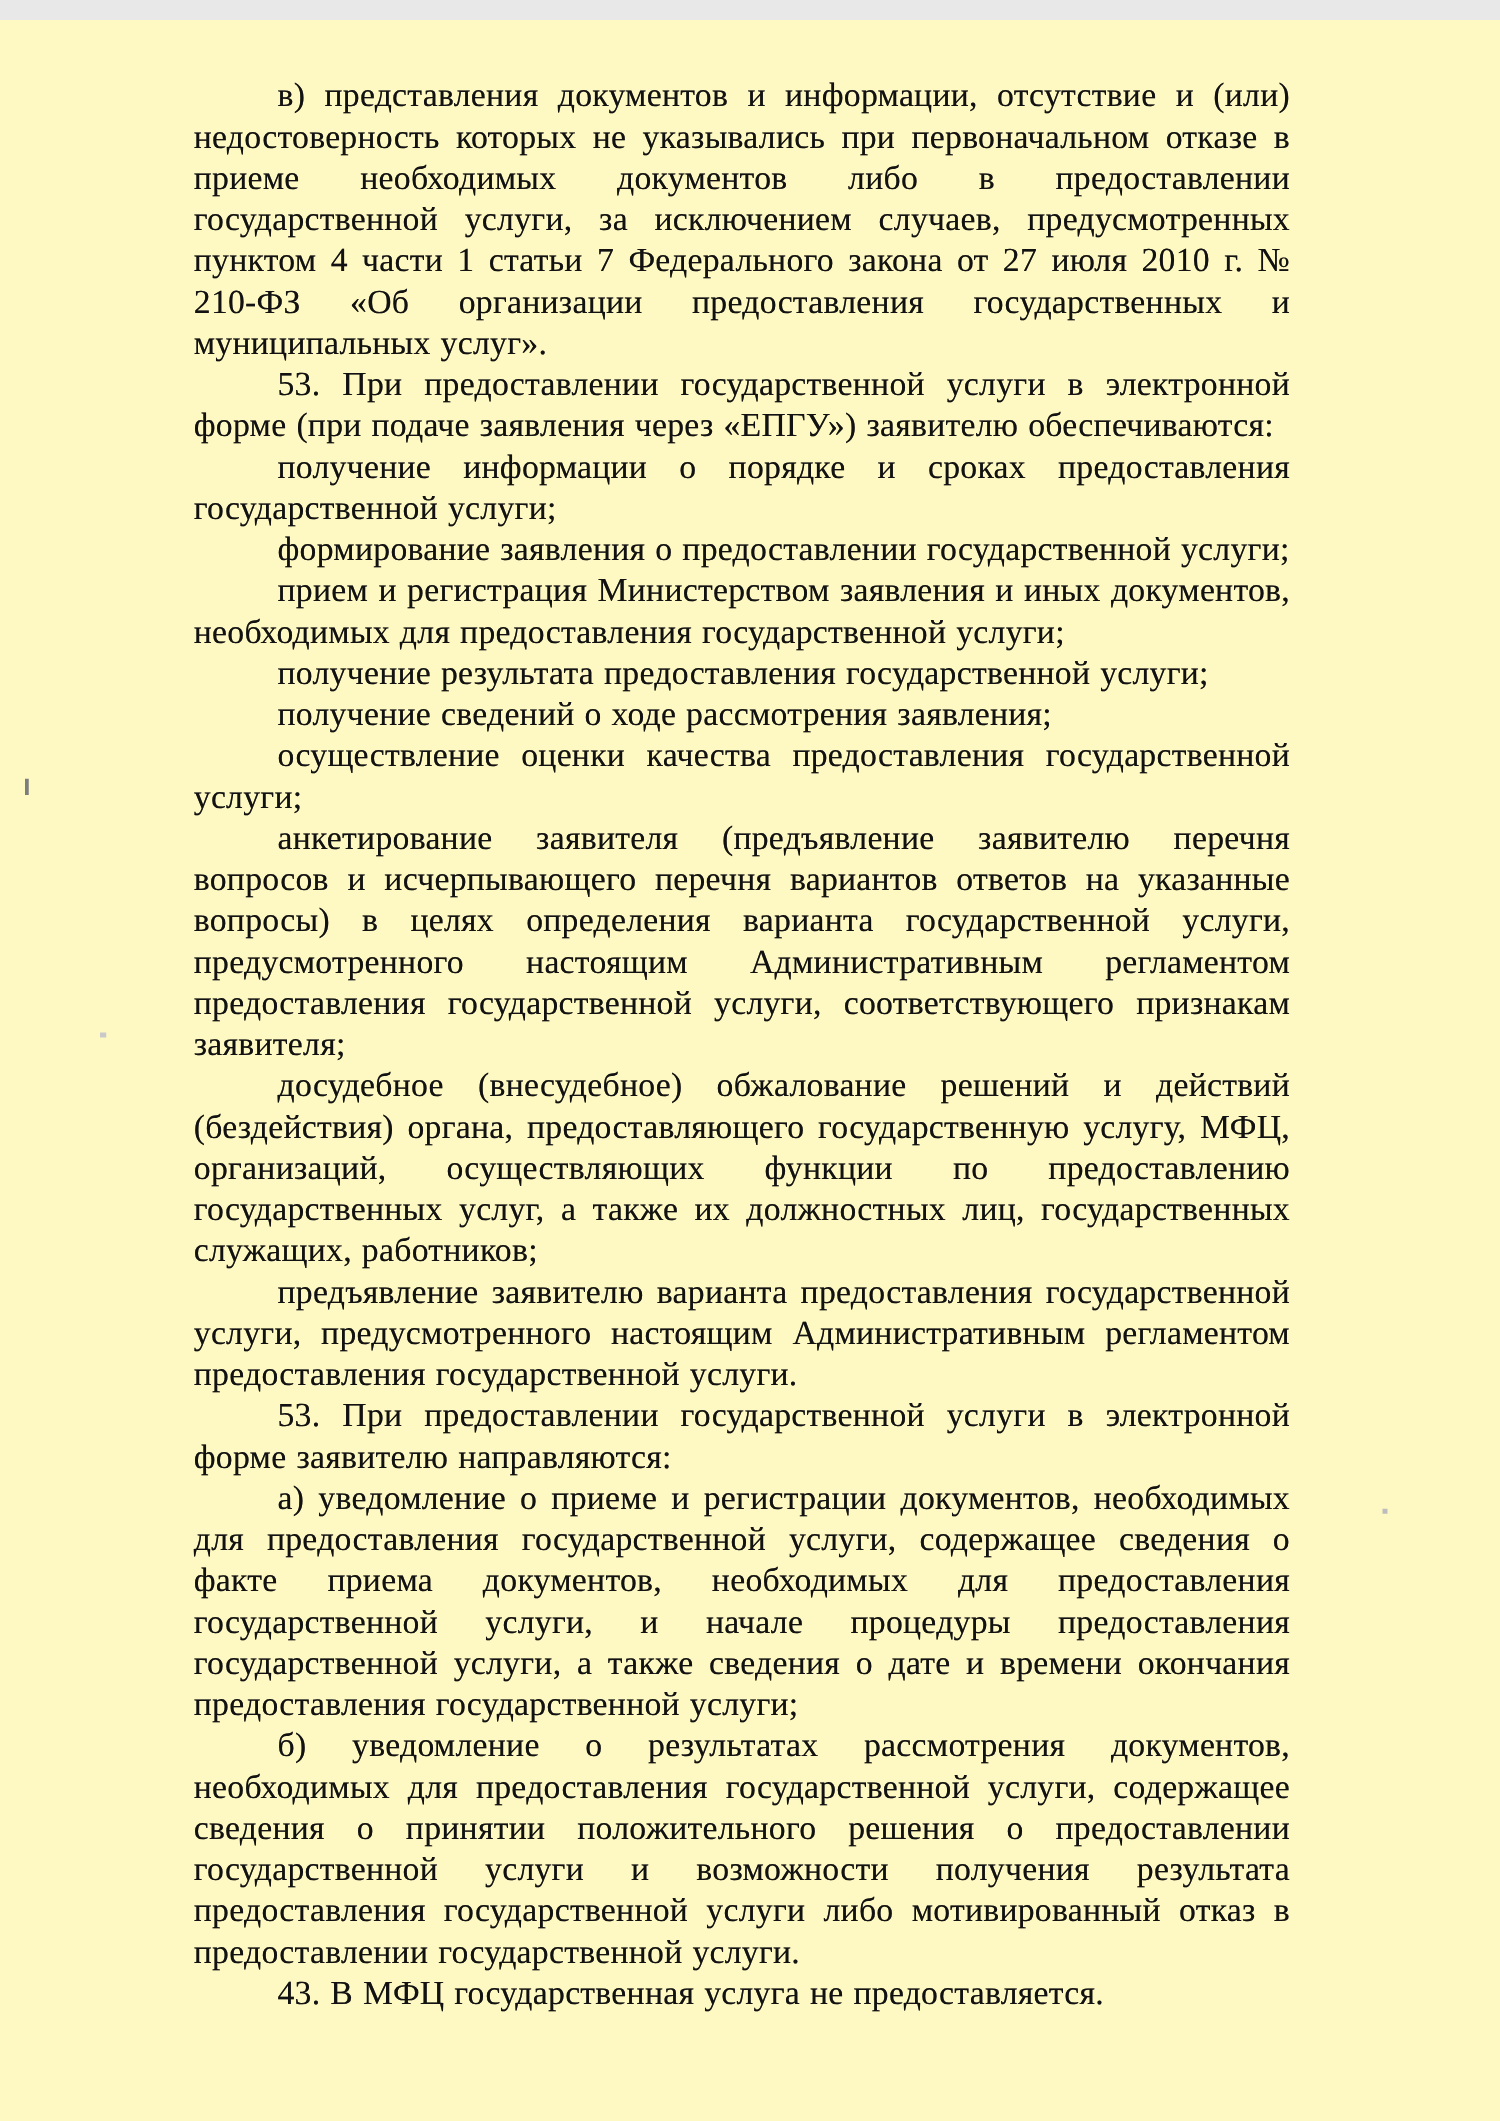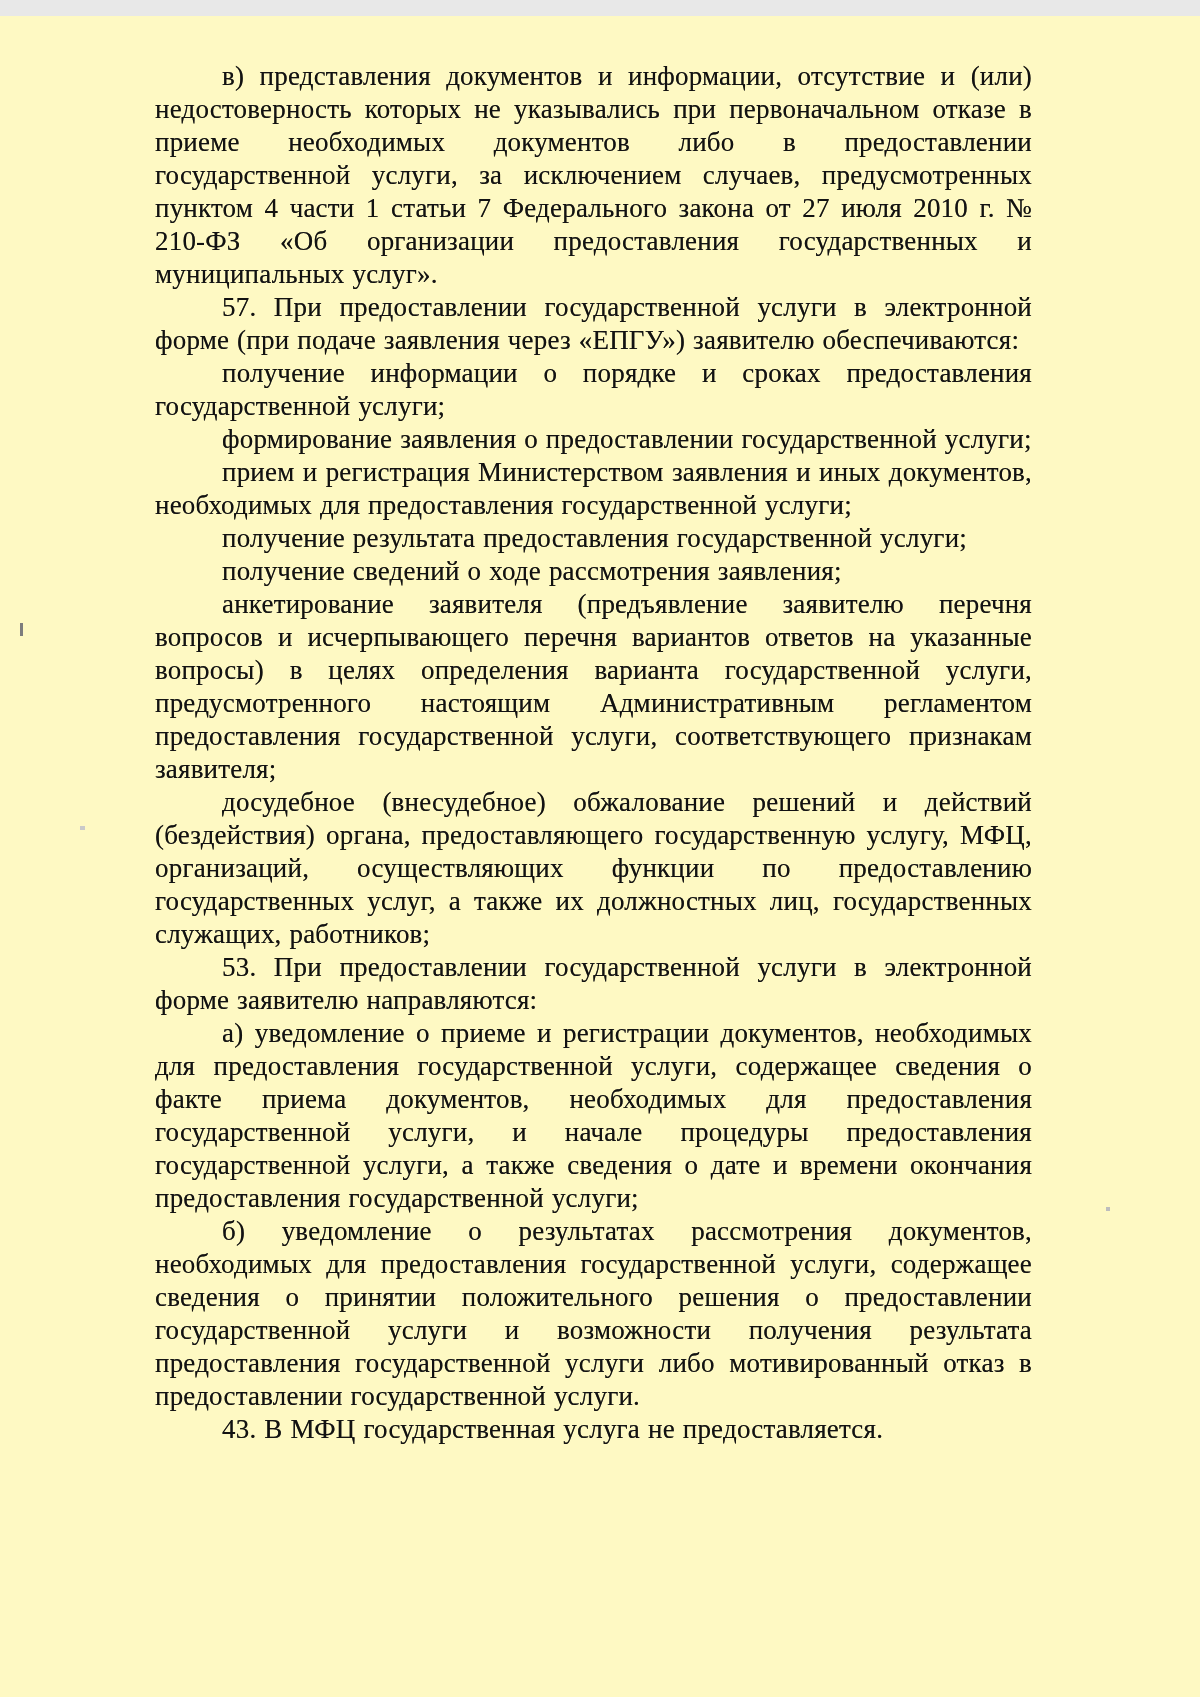--- a/index.html
+++ b/index.html
@@ -52,28 +52,30 @@
   .artifact-1 { left: 20px;  top: 607px;  width: 3px; height: 13px; background:#7d7d7d; }
   .artifact-2 { left: 80px;  top: 810px;  width: 5px; height: 4px;  background:#c9c9c9; }
   .artifact-3 { left: 1106px; top: 1191px; width: 4px; height: 4px; background:#bdbdbd; }
 </style>
 </head>
 <body>
 
 <div class="page">
   <div class="text-block">
     <p>в) представления документов и информации, отсутствие и (или) недостоверность которых не указывались при первоначальном отказе в приеме необходимых документов либо в предоставлении государственной услуги, за исключением случаев, предусмотренных пунктом 4 части 1 статьи 7 Федерального закона от 27 июля 2010 г. № 210-ФЗ «Об организации предоставления государственных и муниципальных услуг».</p>
-    <p>57. При предоставлении государственной услуги в электронной форме (при подаче заявления через «ЕПГУ») заявителю обеспечиваются:</p>
+    <p>53. При предоставлении государственной услуги в электронной форме (при подаче заявления через «ЕПГУ») заявителю обеспечиваются:</p>
     <p>получение информации о порядке и сроках предоставления государственной услуги;</p>
     <p>формирование заявления о предоставлении государственной услуги;</p>
     <p>прием и регистрация Министерством заявления и иных документов, необходимых для предоставления государственной услуги;</p>
     <p>получение результата предоставления государственной услуги;</p>
     <p>получение сведений о ходе рассмотрения заявления;</p>
+    <p>осуществление оценки качества предоставления государственной услуги;</p>
     <p>анкетирование заявителя (предъявление заявителю перечня вопросов и исчерпывающего перечня вариантов ответов на указанные вопросы) в целях определения варианта государственной услуги, предусмотренного настоящим Административным регламентом предоставления государственной услуги, соответствующего признакам заявителя;</p>
     <p>досудебное (внесудебное) обжалование решений и действий (бездействия) органа, предоставляющего государственную услугу, МФЦ, организаций, осуществляющих функции по предоставлению государственных услуг, а также их должностных лиц, государственных служащих, работников;</p>
+    <p>предъявление заявителю варианта предоставления государственной услуги, предусмотренного настоящим Административным регламентом предоставления государственной услуги.</p>
     <p>53. При предоставлении государственной услуги в электронной форме заявителю направляются:</p>
     <p>а) уведомление о приеме и регистрации документов, необходимых для предоставления государственной услуги, содержащее сведения о факте приема документов, необходимых для предоставления государственной услуги, и начале процедуры предоставления государственной услуги, а также сведения о дате и времени окончания предоставления государственной услуги;</p>
     <p>б) уведомление о результатах рассмотрения документов, необходимых для предоставления государственной услуги, содержащее сведения о принятии положительного решения о предоставлении государственной услуги и возможности получения результата предоставления государственной услуги либо мотивированный отказ в предоставлении государственной услуги.</p>
     <p>43. В МФЦ государственная услуга не предоставляется.</p>
 
   </div>
 
   <div class="scan-artifact artifact-1"></div>
   <div class="scan-artifact artifact-2"></div>
   <div class="scan-artifact artifact-3"></div>

